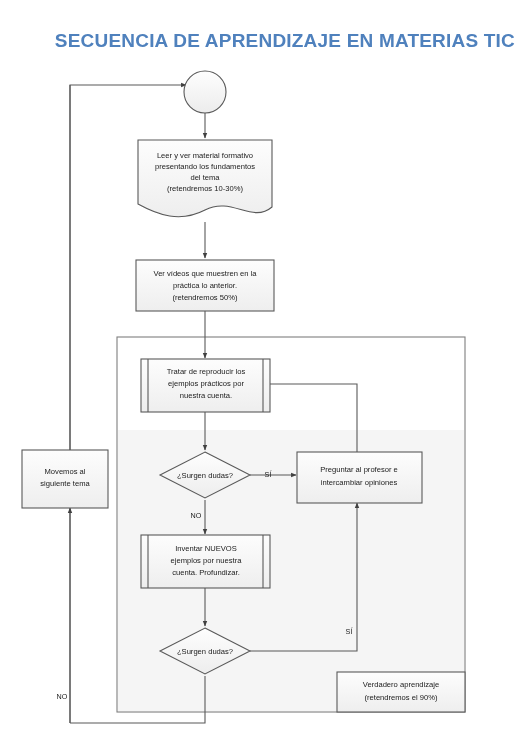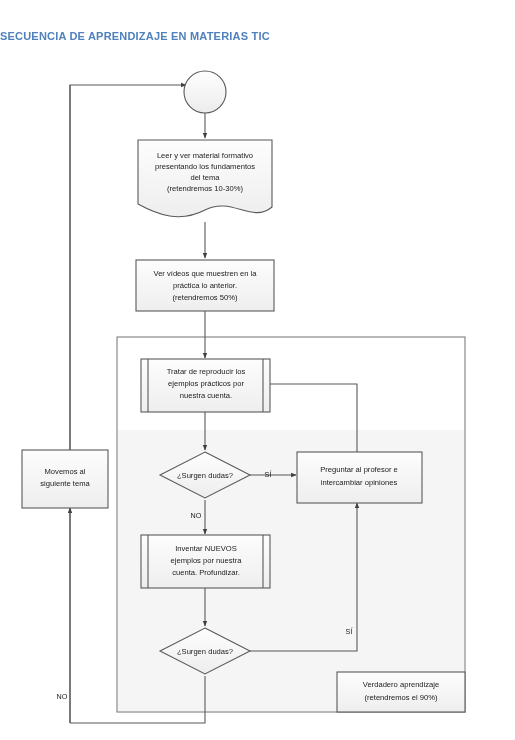--- a/index.html
+++ b/index.html
@@ -19,23 +19,23 @@
     left: 0;
     top: 0;
     width: 515px;
     height: 740px;
   }
   .diagram-title {
     position: absolute;
     left: 0;
     top: 30px;
     width: 515px;
-    text-align: left;
-    font-family: "Liberation Sans", sans-serif;
-    font-size: 11px;
+    text-align: right;
+    font-family: "Liberation Sans", sans-serif;
+    font-size: 19px;
     font-weight: bold;
     letter-spacing: 0.2px;
     color: #4f81bd;
     white-space: nowrap;
   }
   svg { display: block; }
   .shape-stroke { stroke: #595959; stroke-width: 1.1; }
   .region-box {
     fill: #ffffff;
     stroke: #7f7f7f;

